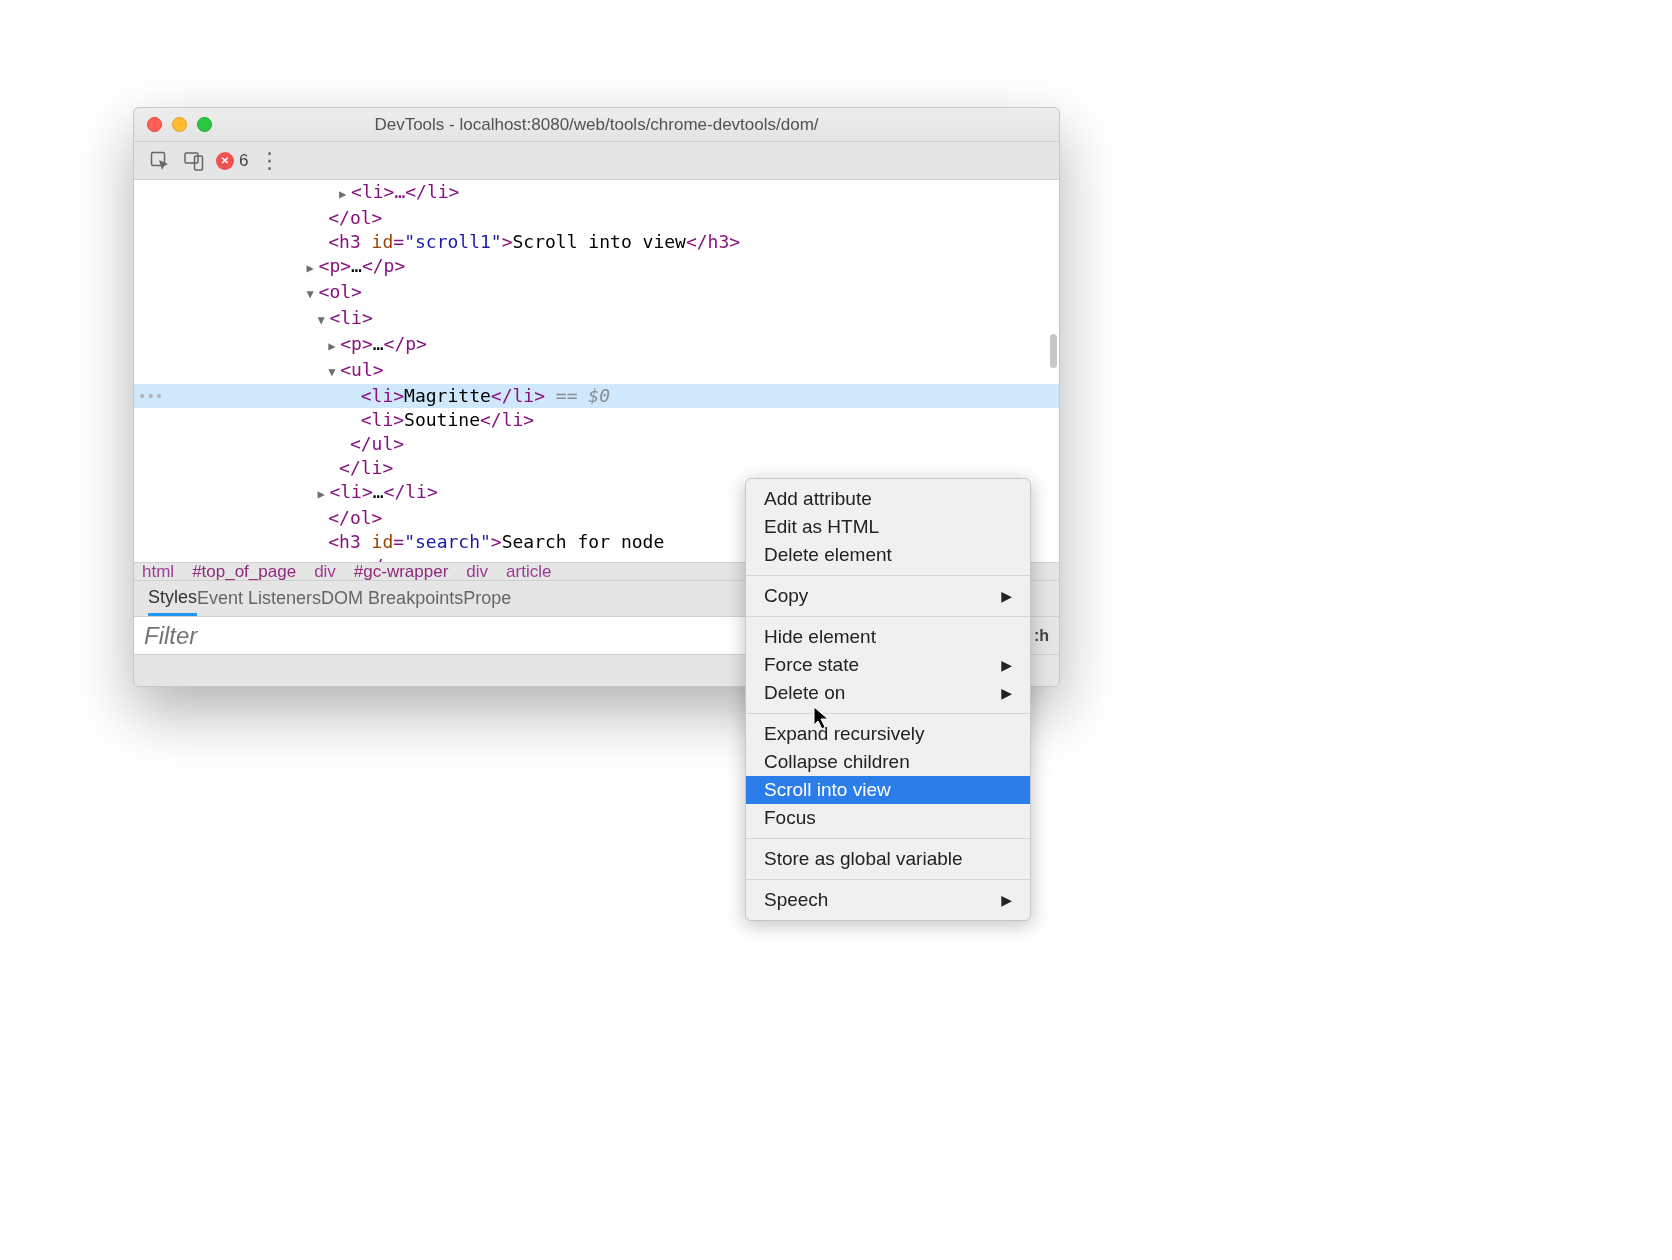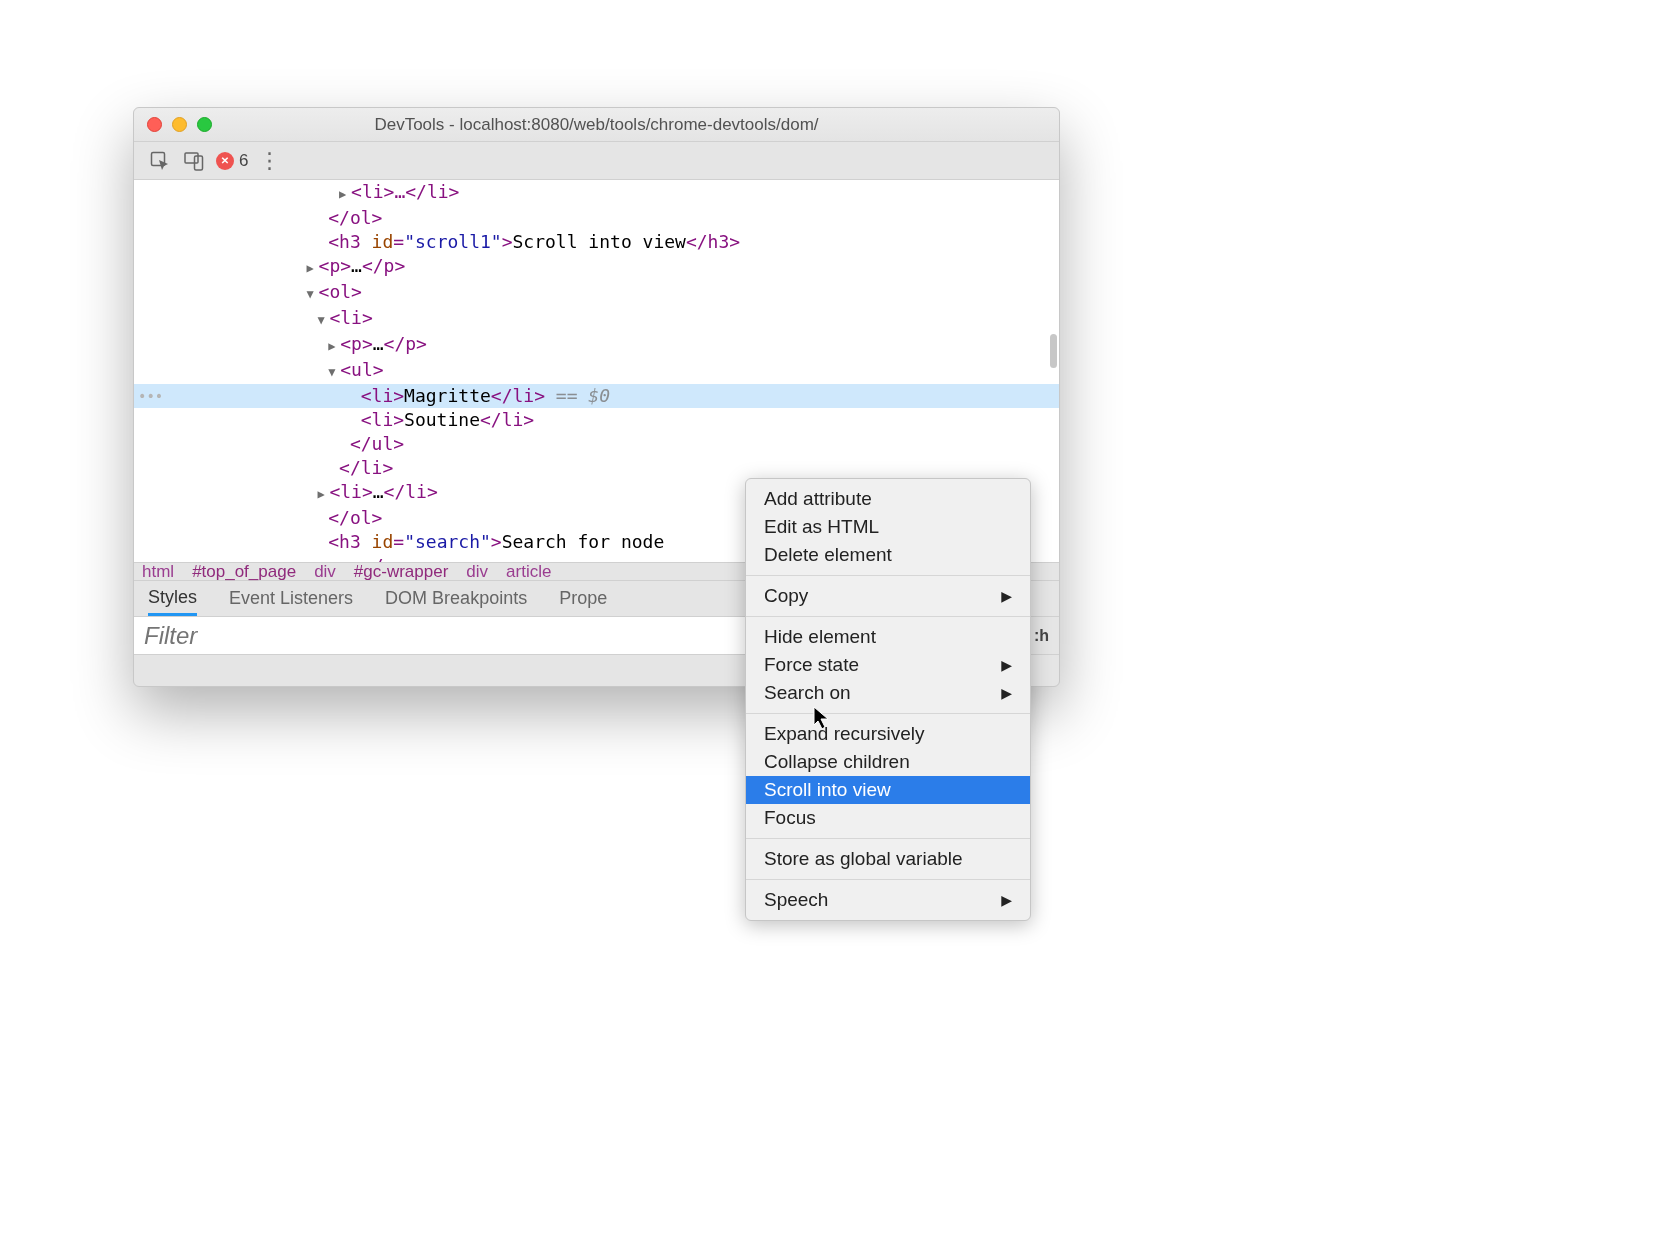--- a/index.html
+++ b/index.html
@@ -77,21 +77,21 @@
 .expander { display: inline-block; width: 12px; font-size: 12px; color: #6e6e6e; }
 .gutter { position: absolute; left: 4px; color: #888; font-size: 14px; }
 .gutter-dots { color: #b5b5b5; line-height: 24px; }
 .scrollbar-thumb { position: absolute; right: 2px; top: 154px; width: 7px; height: 34px; background: #c7c7c7; border-radius: 4px; }
 .crumbs {
   height: 19px; border-top: 1px solid #d0d0d0; border-bottom: 1px solid #d0d0d0;
   display: flex; align-items: center; padding-left: 8px; font-size: 17px; gap: 18px;
 }
 .crumb { color: #902a7c; }
 .crumb.plain { color: #9a3d90; }
-.bottom-tabs { height: 36px; border-bottom: 1px solid #d0d0d0; display: flex; align-items: center; padding-left: 14px; gap: 32px; font-size: 18px; color: #666; }
+.bottom-tabs { height: 36px; border-bottom: 1px solid #d0d0d0; display: flex; align-items: center; padding-left: 14px; font-size: 18px; color: #666; }
 .btab.active { color: #333; border-bottom: 3px solid #2196f3; height: 100%; display: flex; align-items: center; }
 .filter-row { height: 38px; display: flex; align-items: center; border-bottom: 1px solid #d0d0d0; }
 .filter-input { flex: 1; border: none; font-size: 24px; padding-left: 10px; height: 100%; outline: none; font-style: italic; color: #999; }
 .filter-sep { width: 1px; height: 100%; background: #d0d0d0; }
 .filter-side { padding: 0 10px; font-size: 16px; font-weight: bold; color: #444; }
 .dashed-box { position: absolute; right: 40px; bottom: 0px; width: 115px; height: 6px; border: 2px dashed #c08a5e; background: #fce9b8; }
 .ctx-menu {
   position: absolute;
   left: 611px; top: 370px;
   width: 286px;
@@ -209,21 +209,21 @@
       </div>
     <div class="ctx-sep"></div>
     <div class="ctx-item">
         <span>Hide element</span>
       </div>
     <div class="ctx-item">
         <span>Force state</span>
         <span class="sub-arrow">▶</span>
       </div>
     <div class="ctx-item">
-        <span>Search on</span>
+        <span>Delete on</span>
         <span class="sub-arrow">▶</span>
       </div>
     <div class="ctx-sep"></div>
     <div class="ctx-item">
         <span>Expand recursively</span>
       </div>
     <div class="ctx-item">
         <span>Collapse children</span>
       </div>
     <div class="ctx-item highlight">

